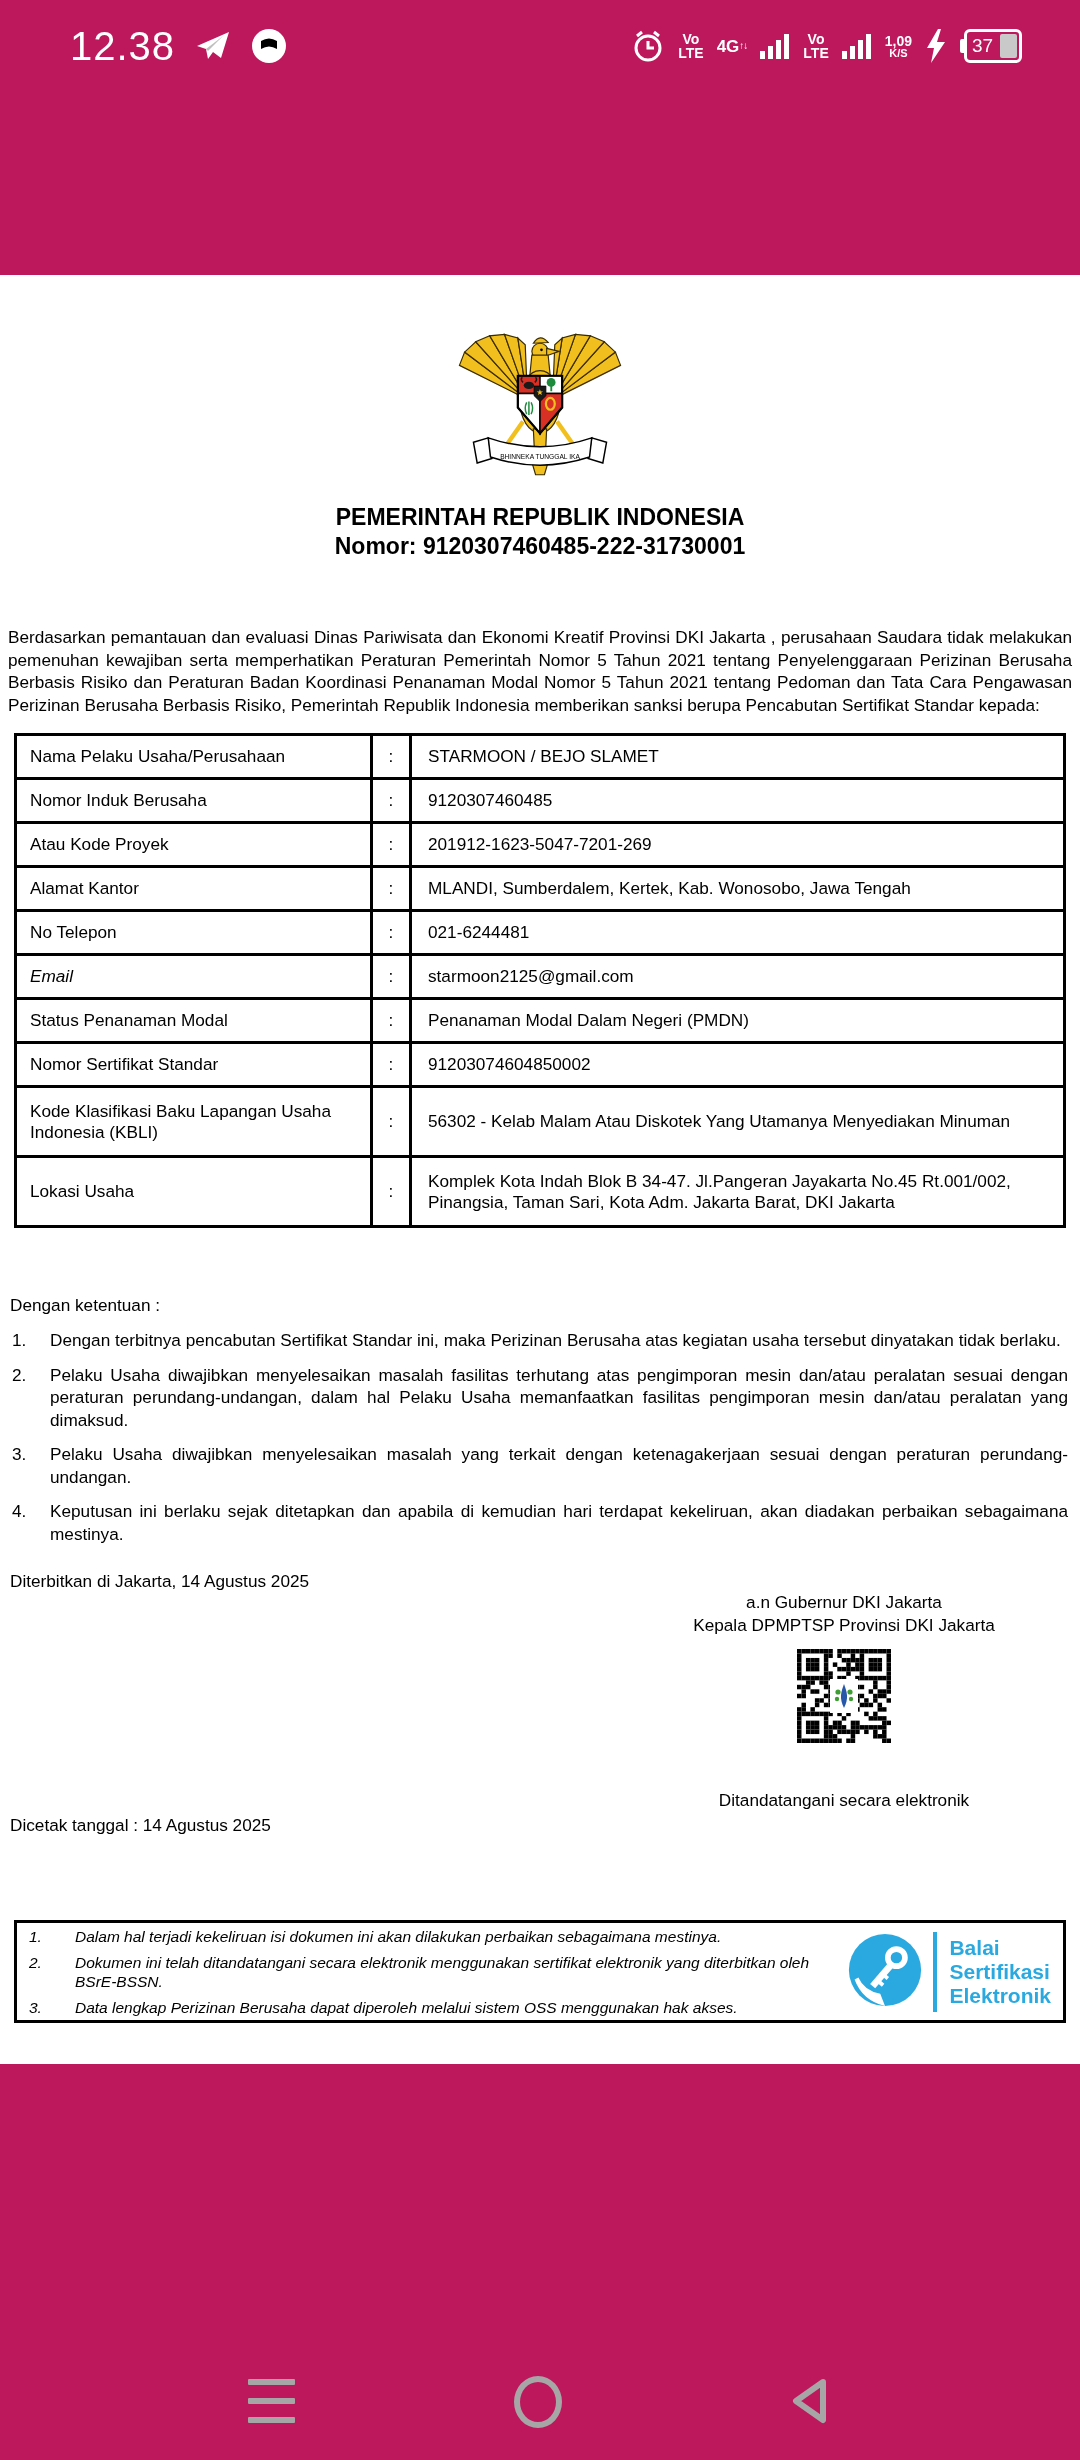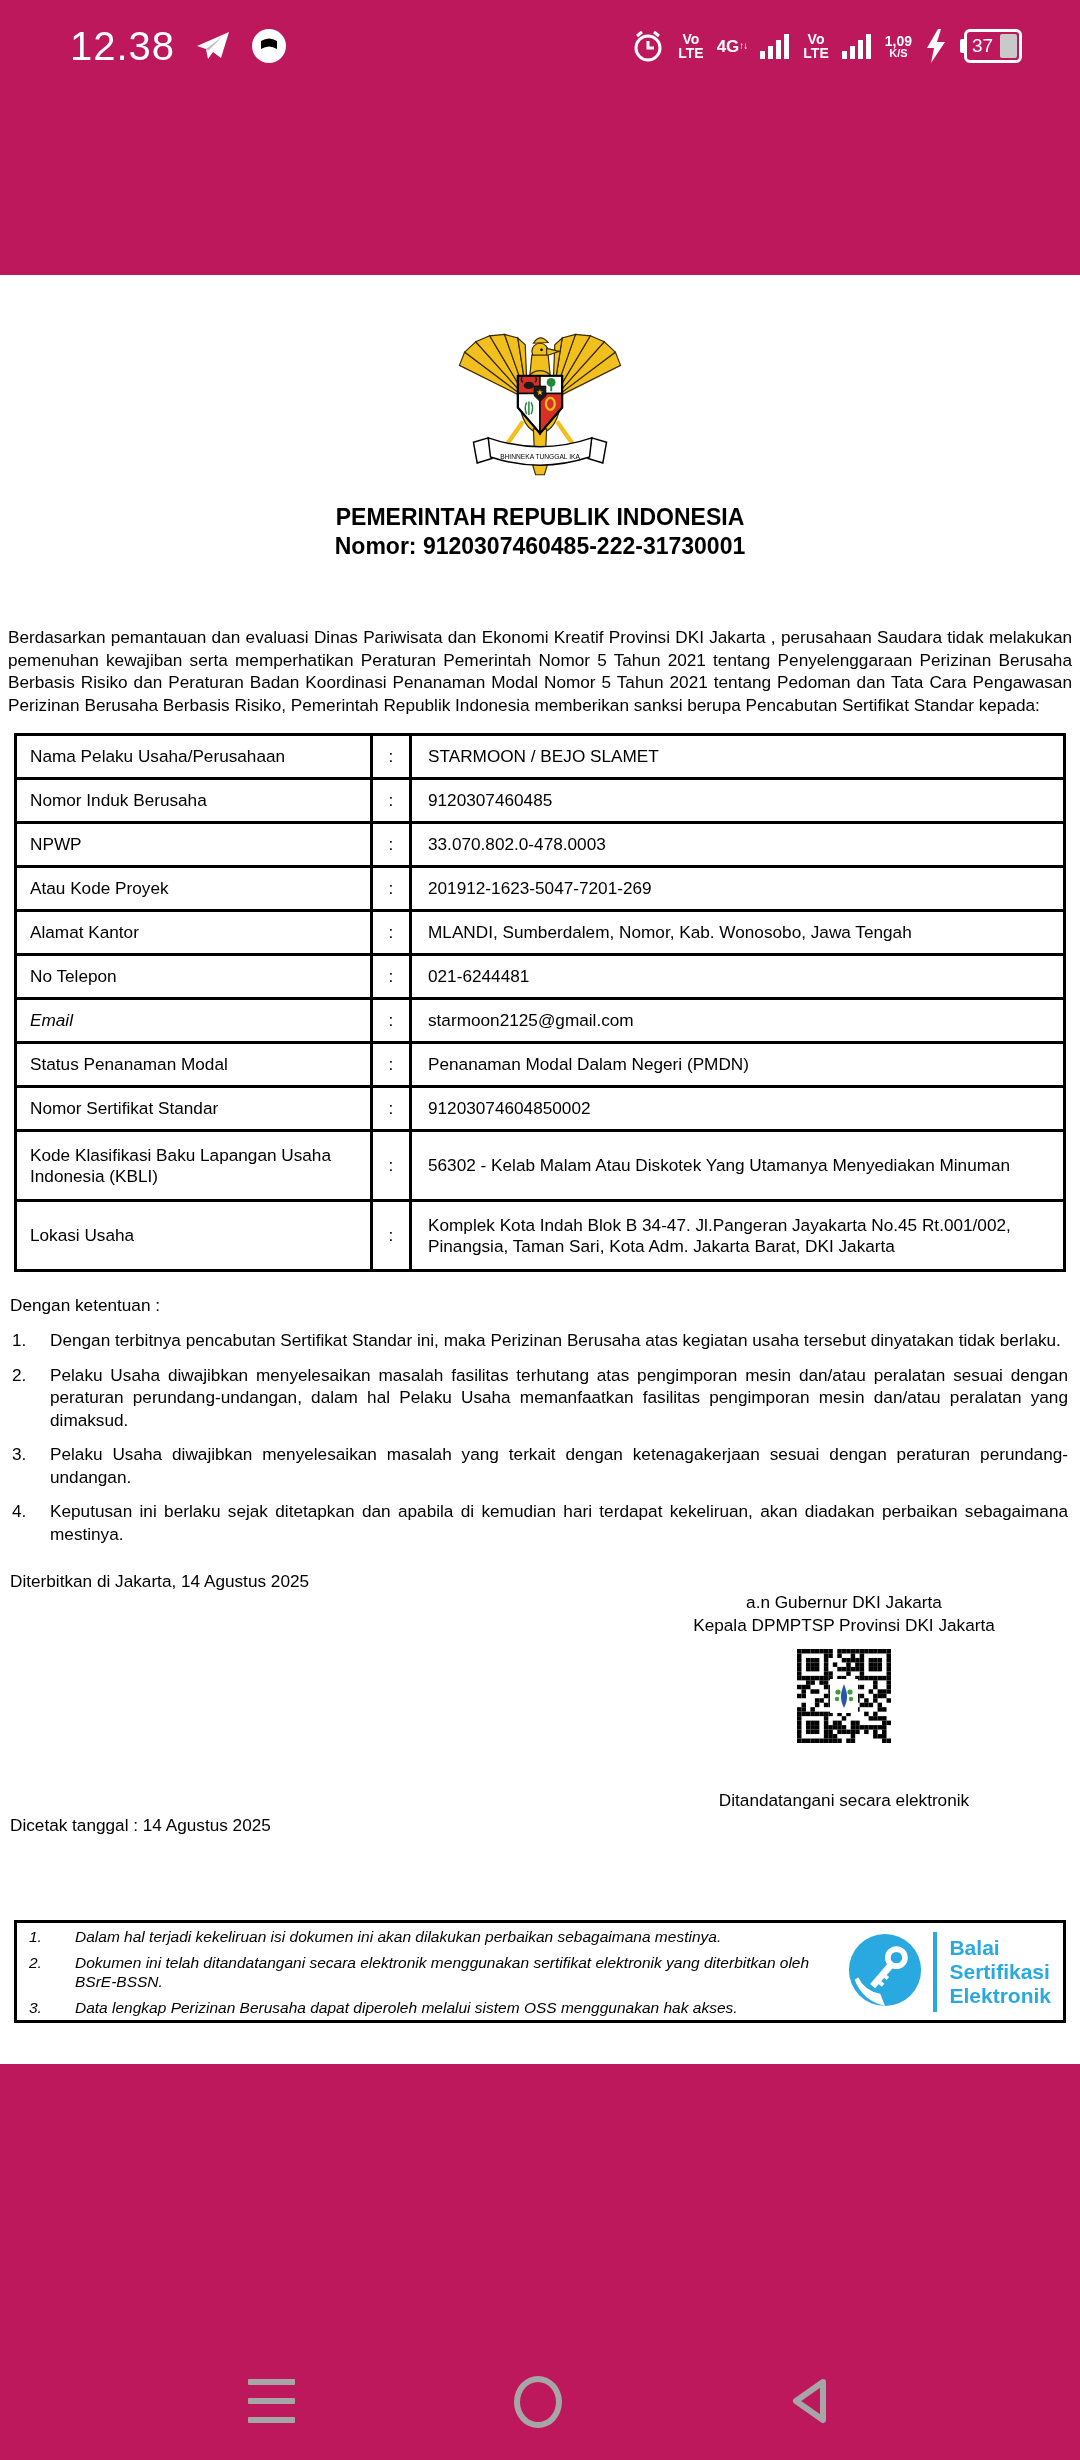--- a/index.html
+++ b/index.html
@@ -222,33 +222,28 @@
           <td class="lbl">Nama Pelaku Usaha/Perusahaan</td>
           <td class="sep">:</td>
           <td class="val">STARMOON / BEJO SLAMET</td>
         </tr>
         <tr>
           <td class="lbl">Nomor Induk Berusaha</td>
           <td class="sep">:</td>
           <td class="val">9120307460485</td>
         </tr>
         <tr>
-          <td class="lbl">NPWP</td>
-          <td class="sep">:</td>
-          <td class="val">33.070.802.0-478.0003</td>
-        </tr>
-        <tr>
           <td class="lbl">Atau Kode Proyek</td>
           <td class="sep">:</td>
           <td class="val">201912-1623-5047-7201-269</td>
         </tr>
         <tr>
           <td class="lbl">Alamat Kantor</td>
           <td class="sep">:</td>
-          <td class="val">MLANDI, Sumberdalem, Nomor, Kab. Wonosobo, Jawa Tengah</td>
+          <td class="val">MLANDI, Sumberdalem, Kertek, Kab. Wonosobo, Jawa Tengah</td>
         </tr>
         <tr>
           <td class="lbl">No Telepon</td>
           <td class="sep">:</td>
           <td class="val">021-6244481</td>
         </tr>
         <tr>
           <td class="lbl it">Email</td>
           <td class="sep">:</td>
           <td class="val">starmoon2125@gmail.com</td>

